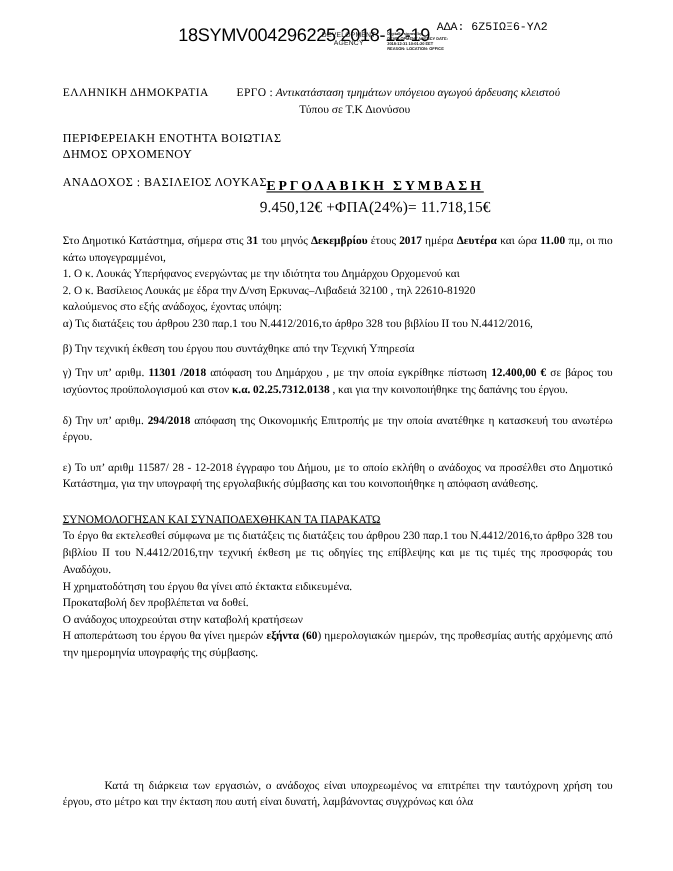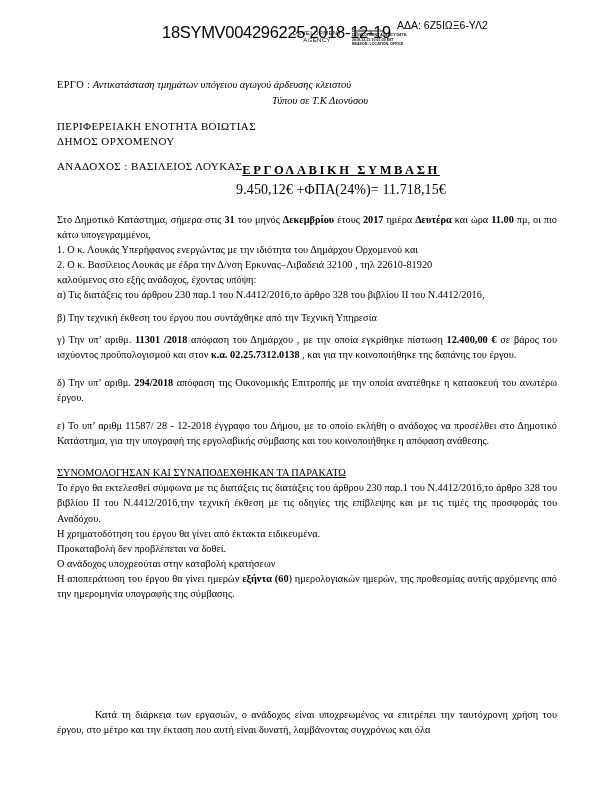--- a/index.html
+++ b/index.html
@@ -37,21 +37,21 @@
     top: 13px;
     font-family: "Liberation Sans", sans-serif;
     font-size: 16.5px;
     letter-spacing: -0.3px;
     white-space: nowrap;
   }
   .ada-code {
     position: absolute;
     left: 397px;
     top: 9px;
-    font-family: Liberation Sans, sans-serif;
+    font-family: Liberation Mono, monospace;
     font-size: 10.5px;
     white-space: nowrap;
   }
   .stamp-left {
     position: absolute;
     left: 286px;
     top: 19px;
     width: 62px;
     font-family: "Liberation Sans", sans-serif;
     font-size: 6.2px;
@@ -93,21 +93,20 @@
   .lh-right {
     flex: 1 1 auto;
     font-style: italic;
   }
   .lh-right .ergo-label {
     font-style: normal;
     letter-spacing: 0.3px;
   }
   .lh-subject-2 {
     margin-left: 215px;
-    font-style: italic;
     font-size: 10.5px;
     line-height: 15px;
   }
   .lh-line {
     letter-spacing: 0.4px;
     font-size: 11px;
     line-height: 14.5px;
   }
   .lh-gap { height: 11px; }
 
@@ -175,20 +174,21 @@
 
   <div class="stamp-band">
     <div class="doc-serial">18SYMV004296225 2018-12-19</div>
     <div class="stamp-left">DEVELOPMENT AGENCY</div>
     <div class="stamp-right">Digitally signed by DEVELOPMENT AGENCY DATE: 2018-12-31 10:01:20 EET REASON: LOCATION: OFFICE</div>
     <div class="ada-code">ΑΔΑ: 6Ζ5ΙΩΞ6-ΥΛ2</div>
   </div>
 
   <div class="letterhead">
     <div class="lh-row">
+      <div class="lh-left">ΕΛΛΗΝΙΚΗ ΔΗΜΟΚΡΑΤΙΑ</div>
       <div class="lh-right">
         <span class="ergo-label">ΕΡΓΟ :</span>
         <span>Αντικατάσταση τμημάτων υπόγειου αγωγού άρδευσης κλειστού</span>
       </div>
     </div>
     <div class="lh-subject-2">Τύπου σε Τ.Κ Διονύσου</div>
     <div class="lh-gap"></div>
     <div class="lh-line">ΠΕΡΙΦΕΡΕΙΑΚΗ ΕΝΟΤΗΤΑ ΒΟΙΩΤΙΑΣ</div>
     <div class="lh-line">ΔΗΜΟΣ ΟΡΧΟΜΕΝΟΥ</div>
     <div class="lh-gap"></div>

